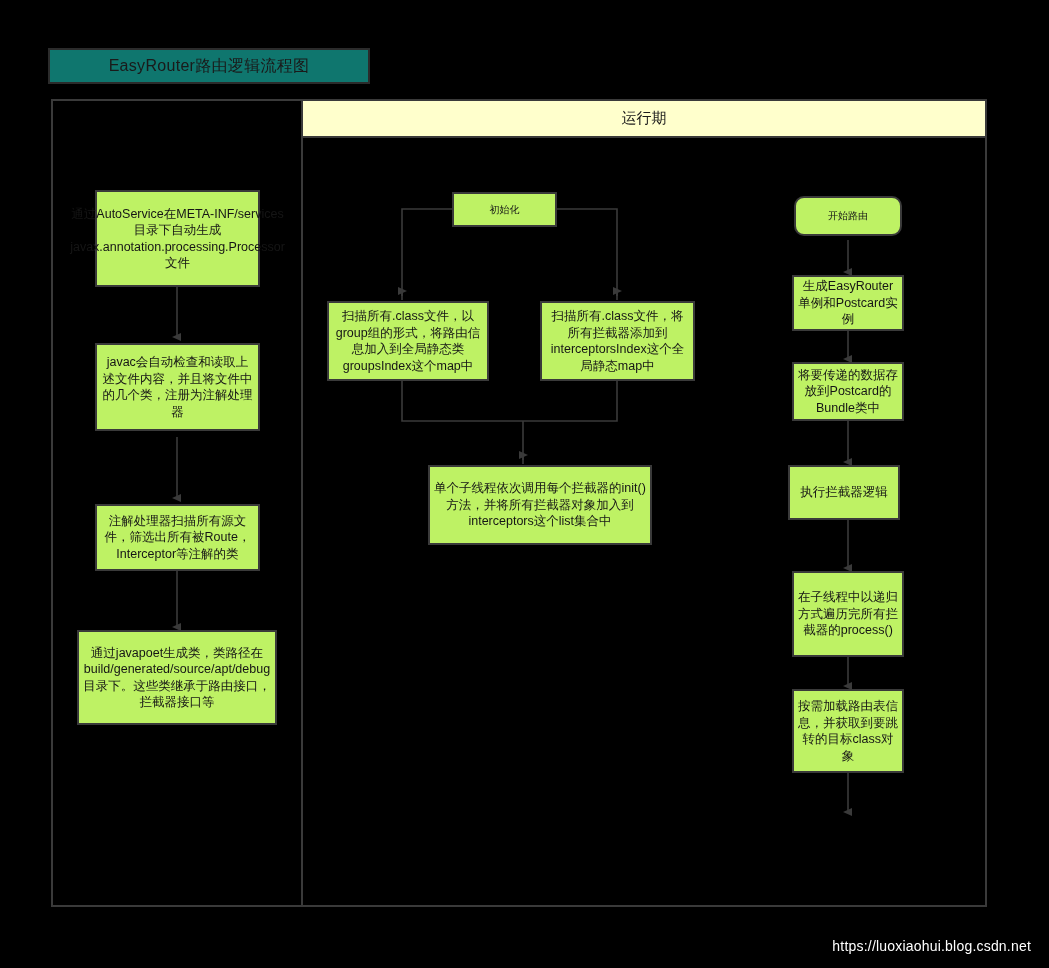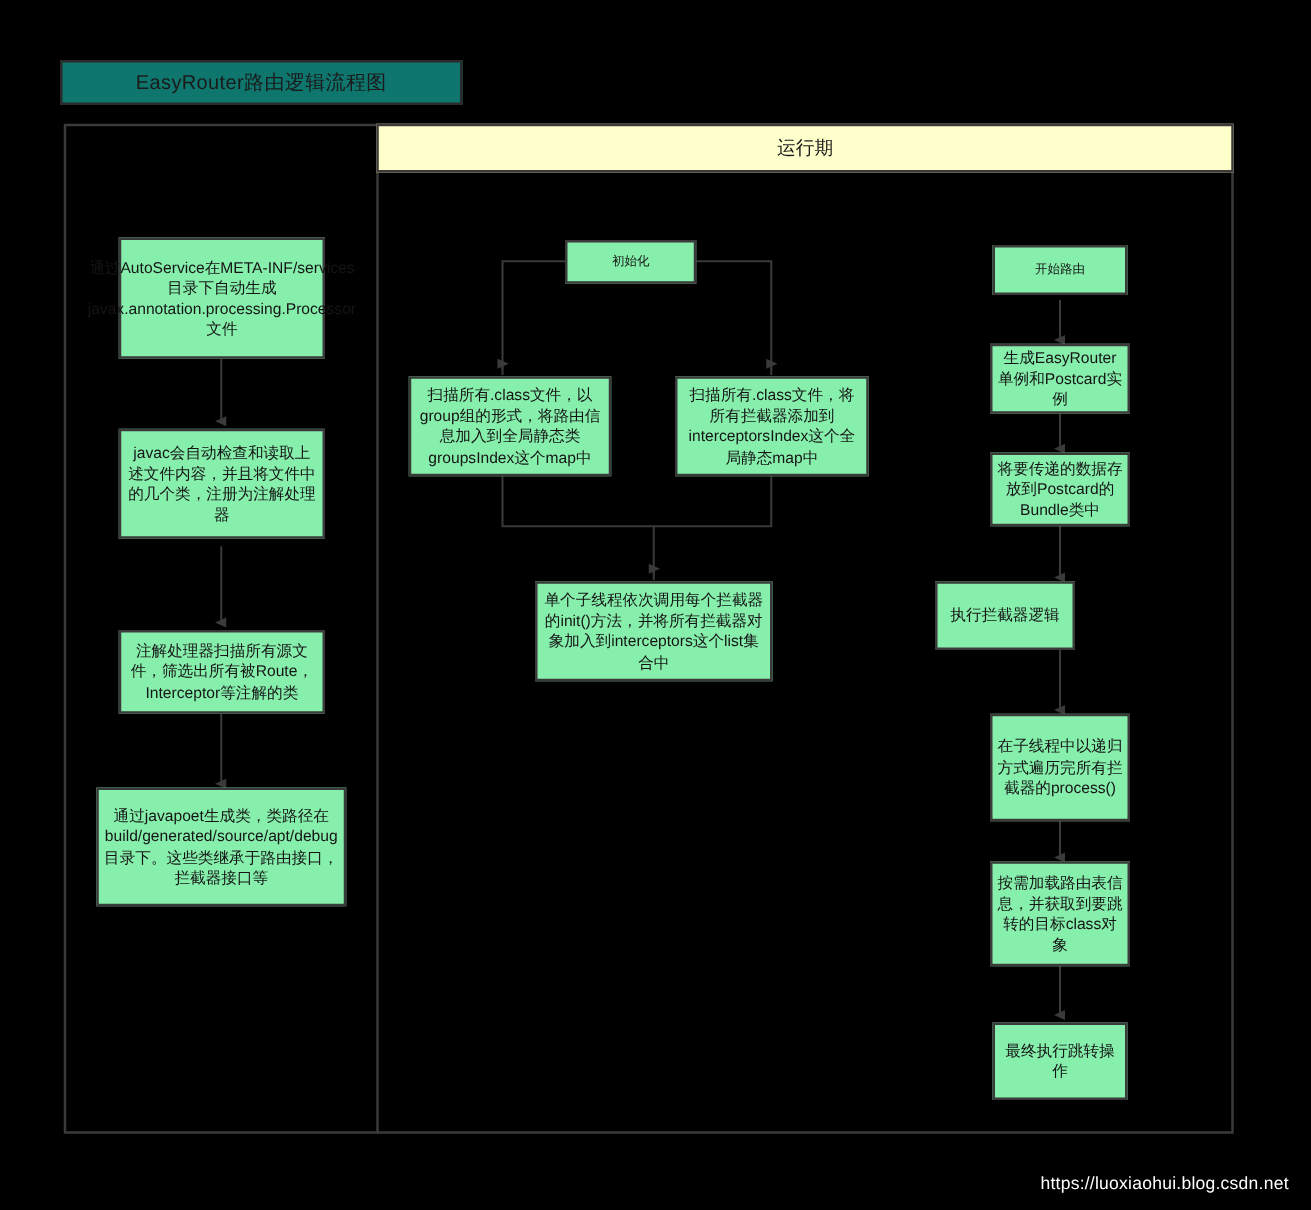--- a/index.html
+++ b/index.html
@@ -71,21 +71,21 @@
     left: 301px;
     top: 99px;
     width: 2px;
     height: 808px;
     background: #3a3a3a;
   }
 
   
   .node {
     position: absolute;
-    background: #86efac;
+    background: #bef264;
     border: 2px solid #3a3a3a;
     box-sizing: border-box;
     display: flex;
     align-items: center;
     justify-content: center;
     text-align: center;
     color: #151515;
     font-size: 12.5px;
     line-height: 1.32;
     padding: 2px 4px;
@@ -182,47 +182,44 @@
   </div>
 
   <div class="node" style="left:327px; top:301px; width:162px; height:80px;">
     <span>扫描所有.class文件，以group组的形式，将路由信息加入到全局静态类groupsIndex这个map中</span>
   </div>
 
   <div class="node" style="left:540px; top:301px; width:155px; height:80px;">
     <span>扫描所有.class文件，将所有拦截器添加到interceptorsIndex这个全局静态map中</span>
   </div>
 
-  <div class="node" style="left:428px; top:465px; width:190px; height:80px;">
+  <div class="node" style="left:428px; top:465px; width:224px; height:80px;">
     <span>单个子线程依次调用每个拦截器的init()方法，并将所有拦截器对象加入到interceptors这个list集合中</span>
   </div>
 
-  <div class="node sm" style="left:794px; top:196px; width:108px; height:40px;">
+  <div class="node sm" style="left:794px; top:196px; width:108px; height:40px;border-radius:10px;">
     <span>开始路由</span>
   </div>
 
   <div class="node" style="left:792px; top:275px; width:112px; height:56px;">
     <span>生成EasyRouter单例和Postcard实例</span>
   </div>
 
   <div class="node" style="left:792px; top:362px; width:112px; height:59px;">
     <span>将要传递的数据存放到Postcard的Bundle类中</span>
   </div>
 
-  <div class="node" style="left:748px; top:465px; width:112px; height:55px;">
+  <div class="node" style="left:788px; top:465px; width:112px; height:55px;">
     <span>执行拦截器逻辑</span>
   </div>
 
   <div class="node" style="left:792px; top:571px; width:112px; height:86px;">
     <span>在子线程中以递归方式遍历完所有拦截器的process()</span>
   </div>
 
   <div class="node" style="left:792px; top:689px; width:112px; height:84px;">
     <span>按需加载路由表信息，并获取到要跳转的目标class对象</span>
   </div>
 
-  <div class="node" style="left:794px; top:818px; width:108px; height:62px;">
-    <span>最终执行跳转操作</span>
-  </div>
 
   <div class="watermark">https://luoxiaohui.blog.csdn.net</div>
 
 </div>
 
 </body></html>

